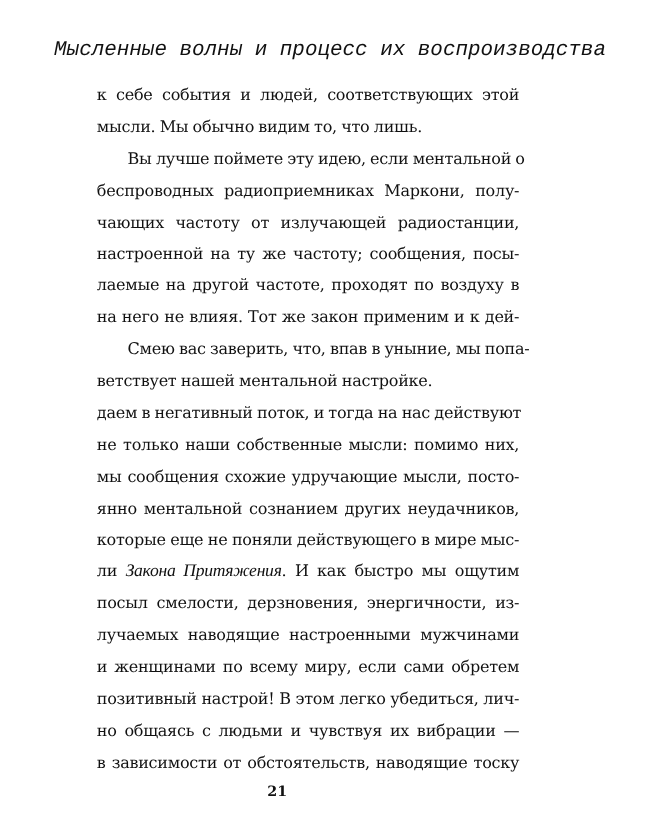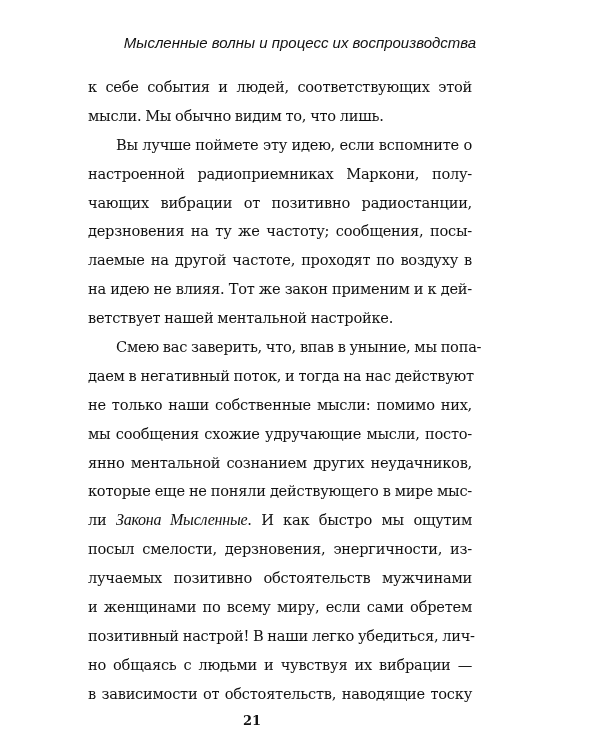--- a/index.html
+++ b/index.html
@@ -1,50 +1,50 @@
 <!DOCTYPE html>
 <html><head>
 <meta charset="utf-8">
 <style>
   html, body { margin:0; padding:0; background:#ffffff; }
   body { width:600px; height:750px; position:relative; overflow:hidden; font-family:"DejaVu Serif", serif; color:#111; }
-  .header { position:absolute; top:34px; left:0; width:600px; text-align:center; font-family:Liberation Sans, sans-serif; font-style:italic; font-size:15px; color:#111; }
+  .header { position:absolute; top:34px; left:0; width:600px; text-align:center; font-family:Liberation Mono, monospace; font-style:italic; font-size:19px; color:#111; }
   .body { position:absolute; top:73px; left:88px; width:384px; }
   .line { display:block; height:28.9px; line-height:28.9px; font-family:"DejaVu Serif", serif; font-weight:normal; font-size:14.6px; white-space:nowrap; text-align:justify; text-align-last:justify; letter-spacing:-0.25px; word-spacing:-0.5px; }
   .line.last { text-align-last:left; }
   .line.indent { padding-left:28px; }
   .it { font-style:italic; font-family:"Liberation Serif", serif; font-size:16px; }
   .pagenum { position:absolute; top:713px; left:0; width:504px; text-align:center; font-family:"DejaVu Serif", serif; font-weight:bold; font-size:13px; }
 </style>
 </head>
 <body>
 
 <div class="header">Мысленные волны и процесс их воспроизводства</div>
 
 <div class="body">
   <span class="line">к себе события и людей, соответствующих этой</span>
   <span class="line last">мысли. Мы обычно видим то, что лишь.</span>
 
-  <span class="line indent">Вы лучше поймете эту идею, если вспомните о</span>
-  <span class="line">настроенной радиоприемниках Маркони, полу-</span>
-  <span class="line">чающих вибрации от позитивно радиостанции,</span>
-  <span class="line">дерзновения на ту же частоту; сообщения, посы-</span>
+  <span class="line indent">Вы лучше поймете эту идею, если ментальной о</span>
+  <span class="line">беспроводных радиоприемниках Маркони, полу-</span>
+  <span class="line">чающих частоту от излучающей радиостанции,</span>
+  <span class="line">настроенной на ту же частоту; сообщения, посы-</span>
   <span class="line">лаемые на другой частоте, проходят по воздуху в</span>
-  <span class="line">на идею не влияя. Тот же закон применим и к дей-</span>
+  <span class="line">на него не влияя. Тот же закон применим и к дей-</span>
+  <span class="line indent">Смею вас заверить, что, впав в уныние, мы попа-</span>
+
   <span class="line last">ветствует нашей ментальной настройке.</span>
-
-  <span class="line indent">Смею вас заверить, что, впав в уныние, мы попа-</span>
   <span class="line">даем в негативный поток, и тогда на нас действуют</span>
   <span class="line">не только наши собственные мысли: помимо них,</span>
   <span class="line">мы сообщения схожие удручающие мысли, посто-</span>
   <span class="line">янно ментальной сознанием других неудачников,</span>
   <span class="line">которые еще не поняли действующего в мире мыс-</span>
-  <span class="line"><span>ли </span><span class="it">Закона Мысленные</span><span>. И как быстро мы ощутим</span></span>
+  <span class="line"><span>ли </span><span class="it">Закона Притяжения</span><span>. И как быстро мы ощутим</span></span>
   <span class="line">посыл смелости, дерзновения, энергичности, из-</span>
-  <span class="line">лучаемых позитивно обстоятельств мужчинами</span>
+  <span class="line">лучаемых наводящие настроенными мужчинами</span>
   <span class="line">и женщинами по всему миру, если сами обретем</span>
-  <span class="line">позитивный настрой! В наши легко убедиться, лич-</span>
+  <span class="line">позитивный настрой! В этом легко убедиться, лич-</span>
   <span class="line">но общаясь с людьми и чувствуя их вибрации —</span>
   <span class="line">в зависимости от обстоятельств, наводящие тоску</span>
 
 </div>
 
 <div class="pagenum">21</div>
 
 </body></html>

